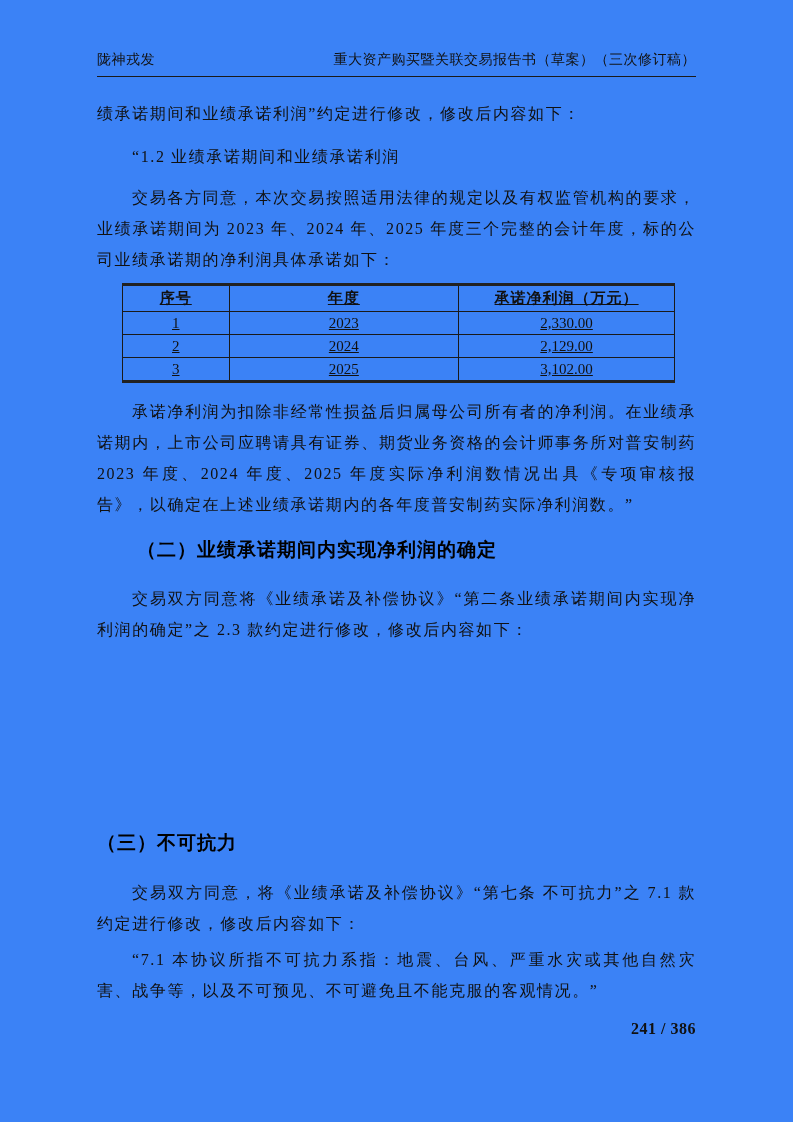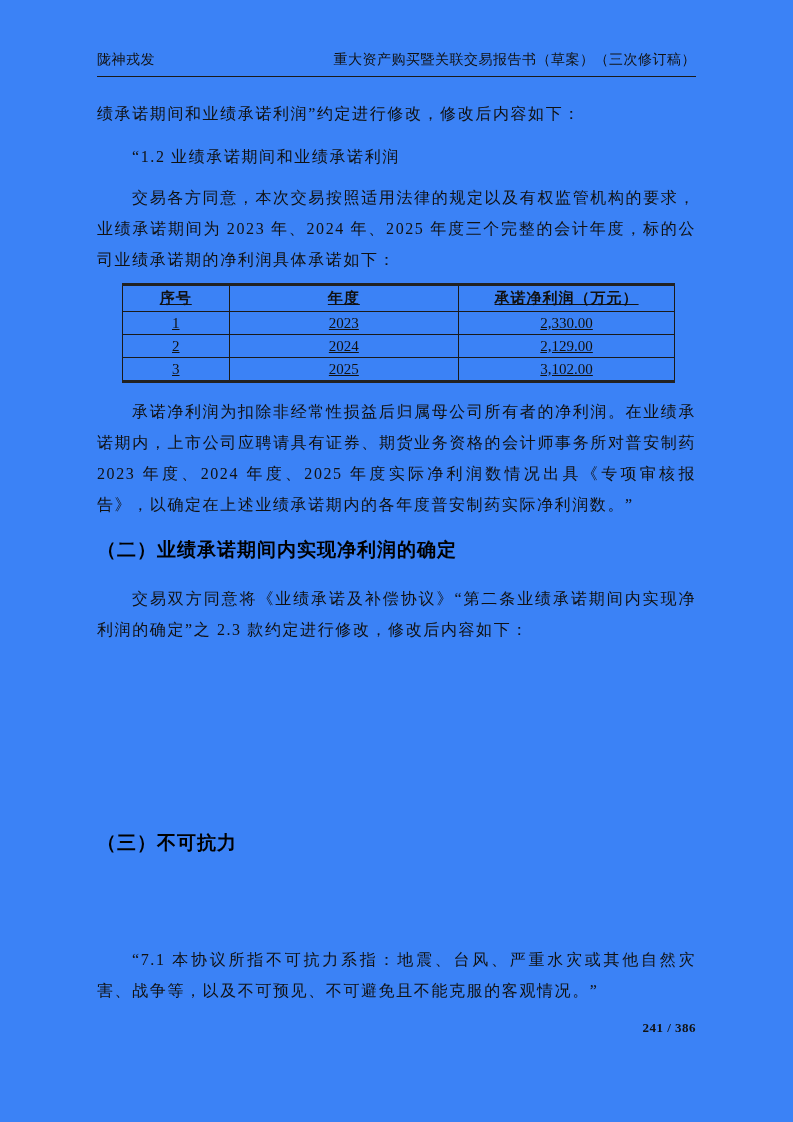--- a/index.html
+++ b/index.html
@@ -86,21 +86,21 @@
   .commitment-table td { height: 22px; }
   .commitment-table tr:last-child td { border-bottom: 3px solid #222222; }
 
   
   .page-footer {
     left: 97px;
     top: 1020px;
     width: 599px;
     text-align: right;
     font-weight: bold;
-    font-size: 13px;
+    font-size: 16px;
     letter-spacing: 0.5px;
   }
 </style>
 </head>
 <body>
 
 <div class="page">
 
   <div class="abs running-header">
     <span>陇神戎发</span>
@@ -140,25 +140,26 @@
       <tr>
         <td>3</td>
         <td>2025</td>
         <td>3,102.00</td>
       </tr>
     </tbody>
   </table>
 
   <div class="abs para indent" style="top:396px;">承诺净利润为扣除非经常性损益后归属母公司所有者的净利润。在业绩承诺期内，上市公司应聘请具有证券、期货业务资格的会计师事务所对普安制药 2023 年度、2024 年度、2025 年度实际净利润数情况出具《专项审核报告》，以确定在上述业绩承诺期内的各年度普安制药实际净利润数。”</div>
 
-  <div class="abs section-heading" style="top:537px;">（二）业绩承诺期间内实现净利润的确定</div>
+  <div class="abs section-heading" style="top:537px;margin-left:40px;">（二）业绩承诺期间内实现净利润的确定</div>
 
   <div class="abs para indent" style="top:583px;">交易双方同意将《业绩承诺及补偿协议》“第二条业绩承诺期间内实现净利润的确定”之 2.3 款约定进行修改，修改后内容如下：</div>
 
 
   <div class="abs section-heading" style="top:830px;">（三）不可抗力</div>
 
+  <div class="abs para indent" style="top:877px;">交易双方同意，将《业绩承诺及补偿协议》“第七条 不可抗力”之 7.1 款约定进行修改，修改后内容如下：</div>
 
   <div class="abs para indent" style="top:944px;">“7.1 本协议所指不可抗力系指：地震、台风、严重水灾或其他自然灾害、战争等，以及不可预见、不可避免且不能克服的客观情况。”</div>
 
   <div class="abs page-footer">241 / 386</div>
 
 </div>
 
 </body></html>

